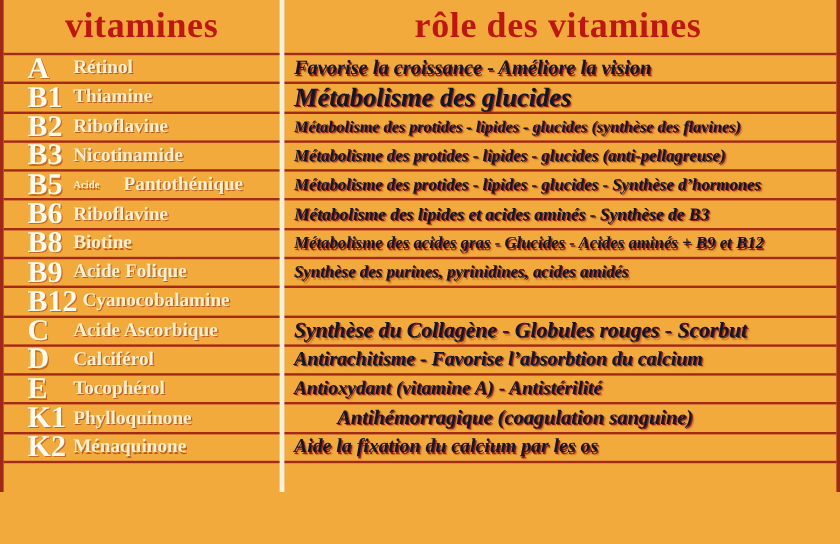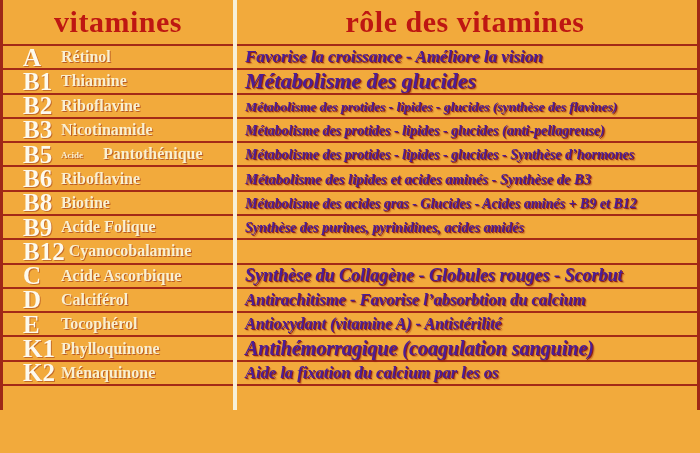--- a/index.html
+++ b/index.html
@@ -52,21 +52,21 @@
     text-shadow:1px 1px 0 rgba(140,30,15,.55);
     margin-left:4px;white-space:nowrap;
   }
   .name-prefix{
     font-size:9px;margin-right:20px;vertical-align:1px;
   }
   .cell-right{
     flex:1;box-sizing:border-box;padding-left:12px;padding-right:4px;
   }
   .role{
-    font-weight:bold;font-style:italic;color:#4c1d95;
+    font-weight:bold;font-style:italic;color:#0f172a;
     text-shadow:1px 1px 0 #8e1f14, 2px 2px 1px rgba(142,31,20,.35);
     white-space:nowrap;line-height:1;
   }
 </style>
 </head>
 <body>
 
 <div class="table-wrap">
   <div class="col-divider"></div>
 
@@ -218,21 +218,21 @@
   </div>
 
   <div class="row">
     <div class="cell-left">
       <span class="code">K1</span>
       <span class="name">
         <span class="name-main">Phylloquinone</span>
       </span>
     </div>
     <div class="cell-right">
-      <span class="role" style="font-size: 20px;">Antihémorragique (coagulation sanguine)</span>
+      <span class="role" style="font-size: 17px; margin-left: 36px;">Antihémorragique (coagulation sanguine)</span>
     </div>
   </div>
 
   <div class="row">
     <div class="cell-left">
       <span class="code">K2</span>
       <span class="name">
         <span class="name-main">Ménaquinone</span>
       </span>
     </div>

